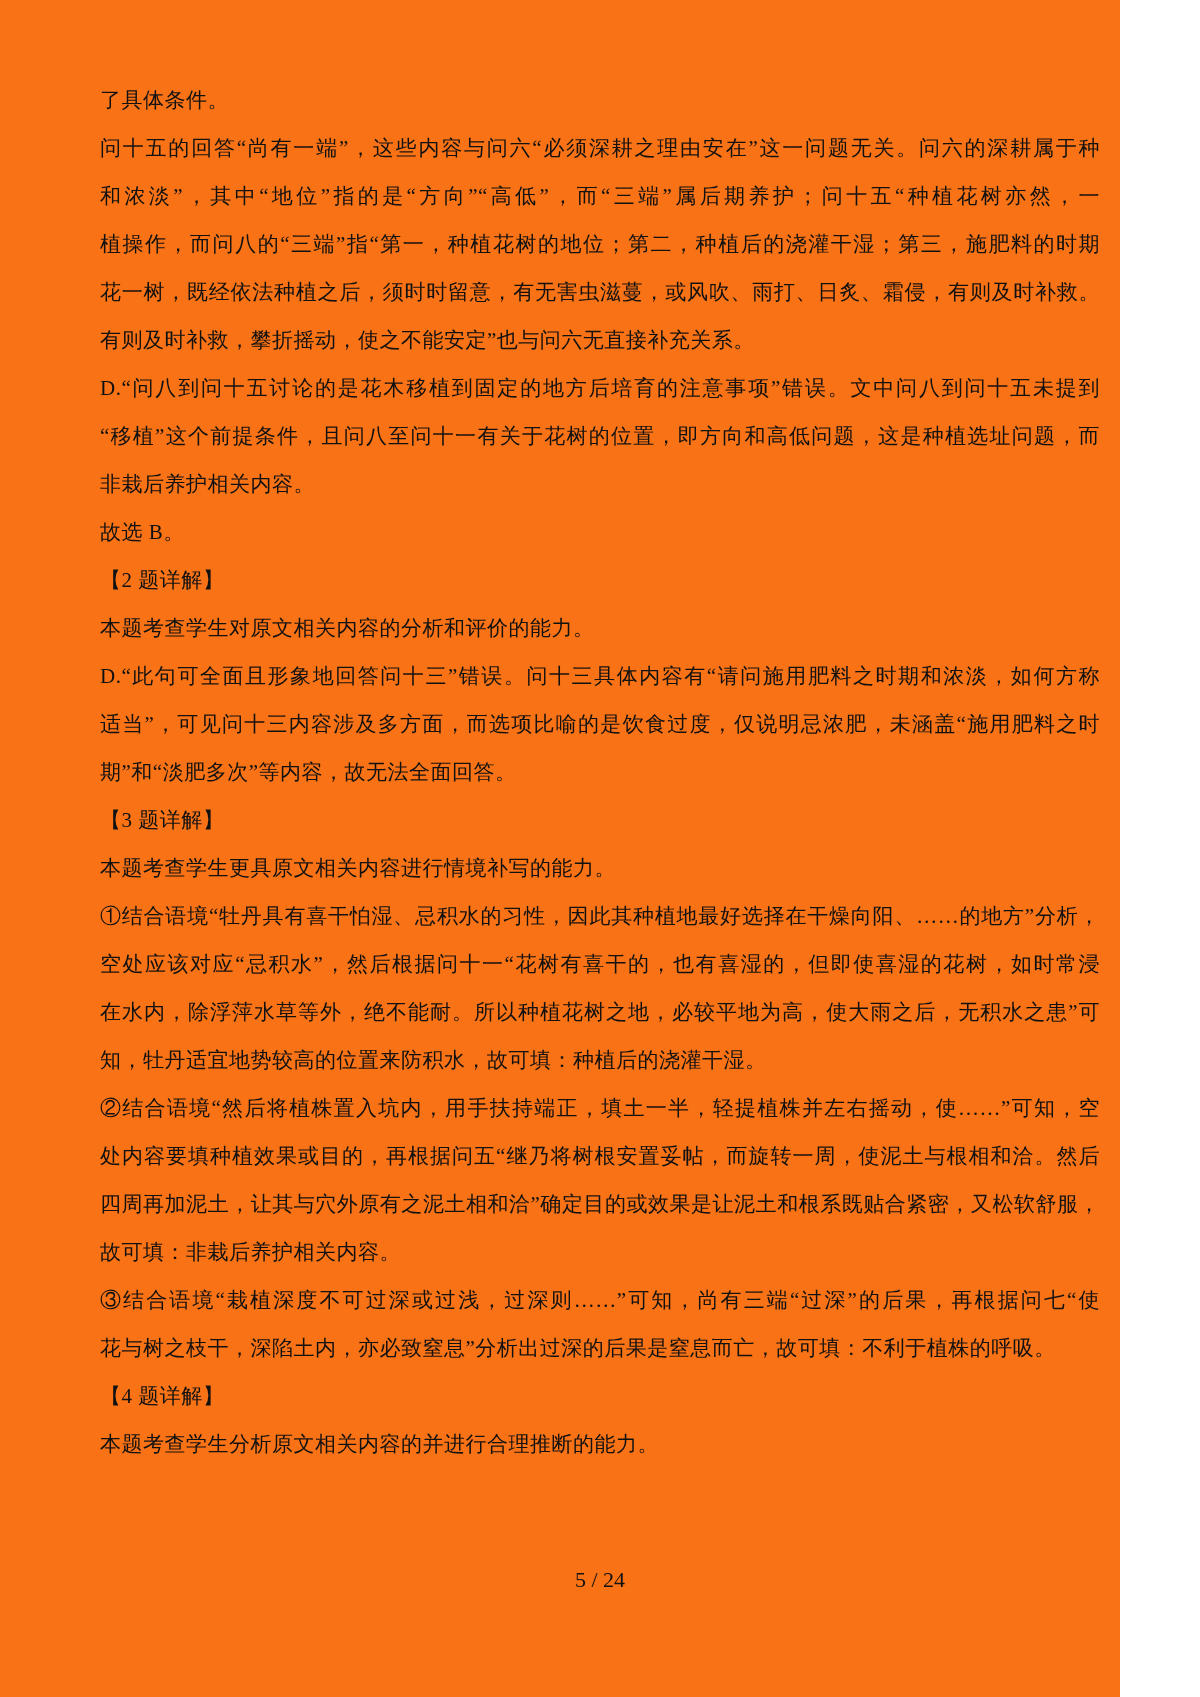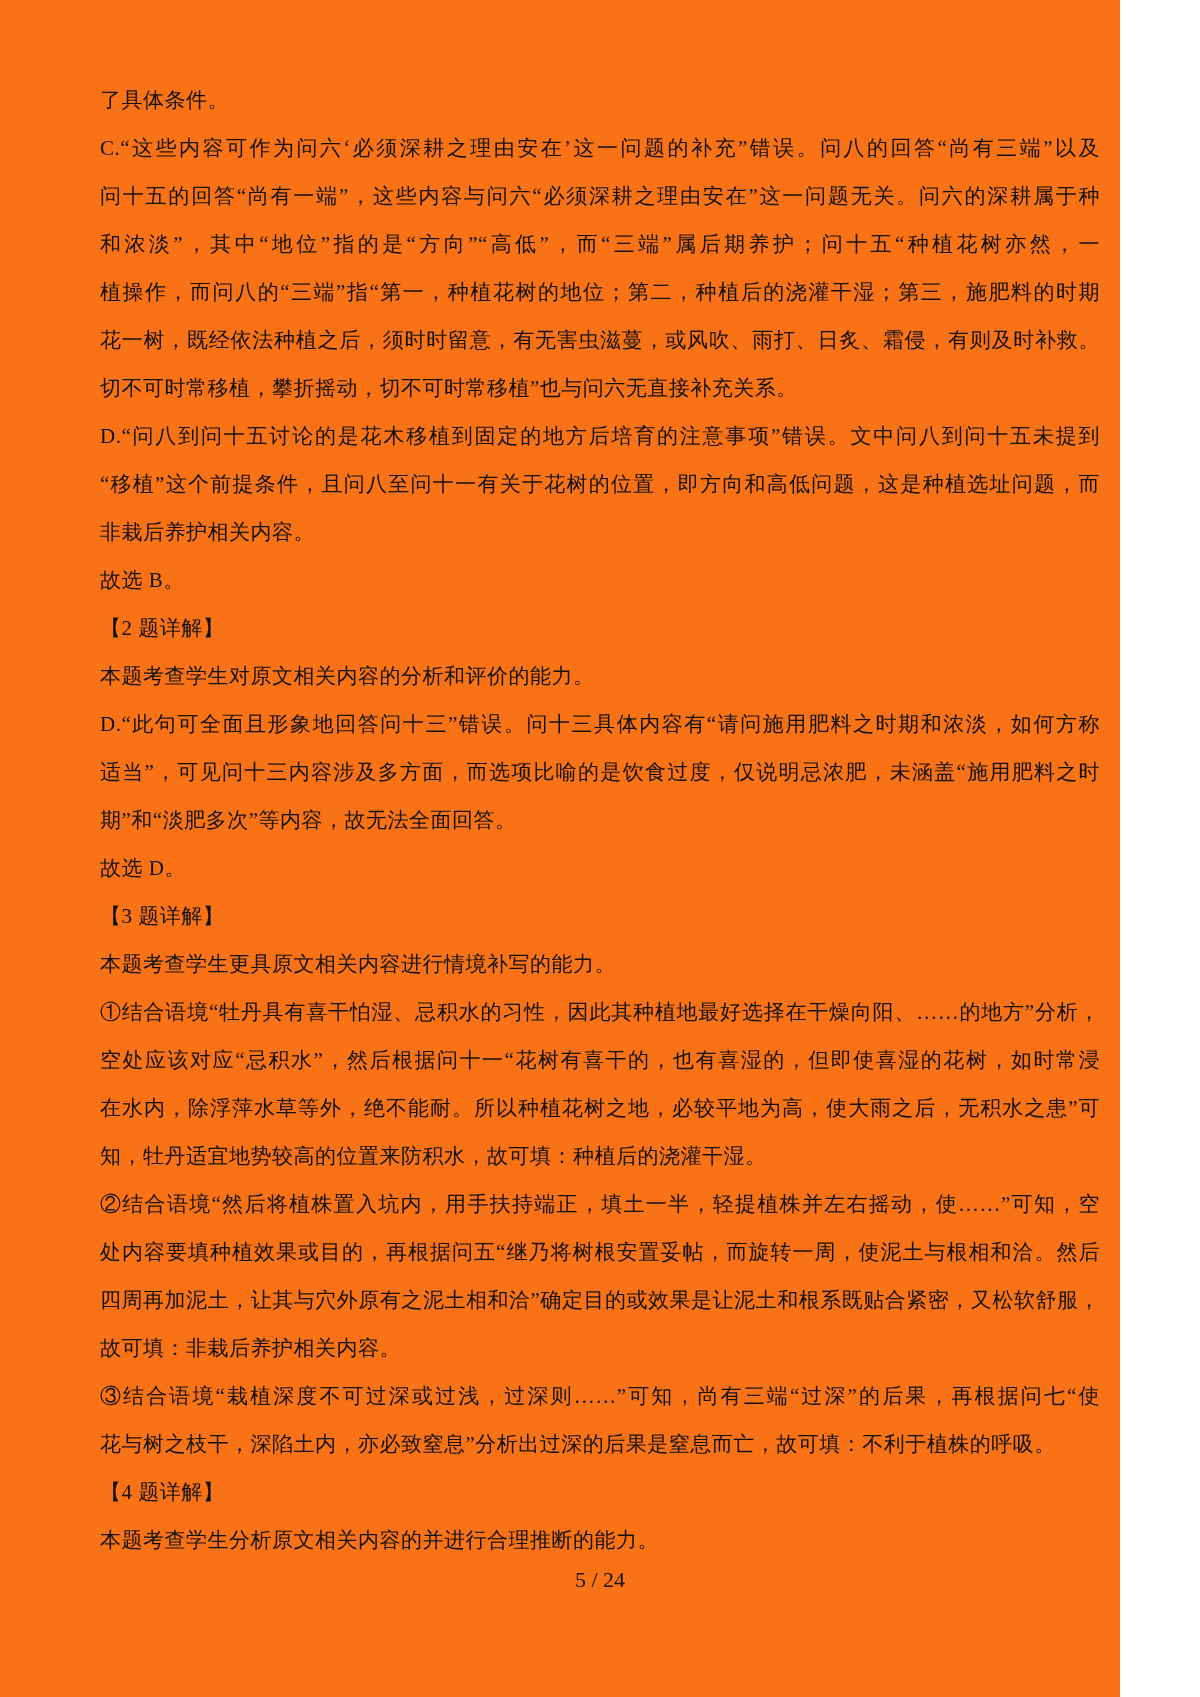--- a/index.html
+++ b/index.html
@@ -48,36 +48,34 @@
     font-size: 22px;
     color: #111111;
   }
 </style>
 </head>
 <body>
 
 <div class="page">
   <div class="text-content">
     <div class="line">了具体条件。</div>
-    <div class="line fill">C.“这些内容可作为问六‘必须深耕之理由安在’这一问题的补充”错误。问八的回答“尚有三端”以及</div>
     <div class="line fill">问十五的回答“尚有一端”，这些内容与问六“必须深耕之理由安在”这一问题无关。问六的深耕属于种</div>
     <div class="line fill">和浓淡”，其中“地位”指的是“方向”“高低”，而“三端”属后期养护；问十五“种植花树亦然，一</div>
     <div class="line fill">植操作，而问八的“三端”指“第一，种植花树的地位；第二，种植后的浇灌干湿；第三，施肥料的时期</div>
     <div class="line fill">花一树，既经依法种植之后，须时时留意，有无害虫滋蔓，或风吹、雨打、日炙、霜侵，有则及时补救。</div>
-    <div class="line">切不可时常移植，攀折摇动，切不可时常移植”也与问六无直接补充关系。</div>
+    <div class="line">有则及时补救，攀折摇动，使之不能安定”也与问六无直接补充关系。</div>
     <div class="line fill">D.“问八到问十五讨论的是花木移植到固定的地方后培育的注意事项”错误。文中问八到问十五未提到</div>
     <div class="line fill">“移植”这个前提条件，且问八至问十一有关于花树的位置，即方向和高低问题，这是种植选址问题，而</div>
     <div class="line">非栽后养护相关内容。</div>
     <div class="line">故选 B。</div>
     <div class="line">【2 题详解】</div>
     <div class="line">本题考查学生对原文相关内容的分析和评价的能力。</div>
     <div class="line fill">D.“此句可全面且形象地回答问十三”错误。问十三具体内容有“请问施用肥料之时期和浓淡，如何方称</div>
     <div class="line fill">适当”，可见问十三内容涉及多方面，而选项比喻的是饮食过度，仅说明忌浓肥，未涵盖“施用肥料之时</div>
     <div class="line">期”和“淡肥多次”等内容，故无法全面回答。</div>
-    <div class="line">故选 D。</div>
     <div class="line">【3 题详解】</div>
     <div class="line">本题考查学生更具原文相关内容进行情境补写的能力。</div>
     <div class="line fill">①结合语境“牡丹具有喜干怕湿、忌积水的习性，因此其种植地最好选择在干燥向阳、……的地方”分析，</div>
     <div class="line fill">空处应该对应“忌积水”，然后根据问十一“花树有喜干的，也有喜湿的，但即使喜湿的花树，如时常浸</div>
     <div class="line fill">在水内，除浮萍水草等外，绝不能耐。所以种植花树之地，必较平地为高，使大雨之后，无积水之患”可</div>
     <div class="line">知，牡丹适宜地势较高的位置来防积水，故可填：种植后的浇灌干湿。</div>
     <div class="line fill">②结合语境“然后将植株置入坑内，用手扶持端正，填土一半，轻提植株并左右摇动，使……”可知，空</div>
     <div class="line fill">处内容要填种植效果或目的，再根据问五“继乃将树根安置妥帖，而旋转一周，使泥土与根相和洽。然后</div>
     <div class="line fill">四周再加泥土，让其与穴外原有之泥土相和洽”确定目的或效果是让泥土和根系既贴合紧密，又松软舒服，</div>
     <div class="line">故可填：非栽后养护相关内容。</div>

